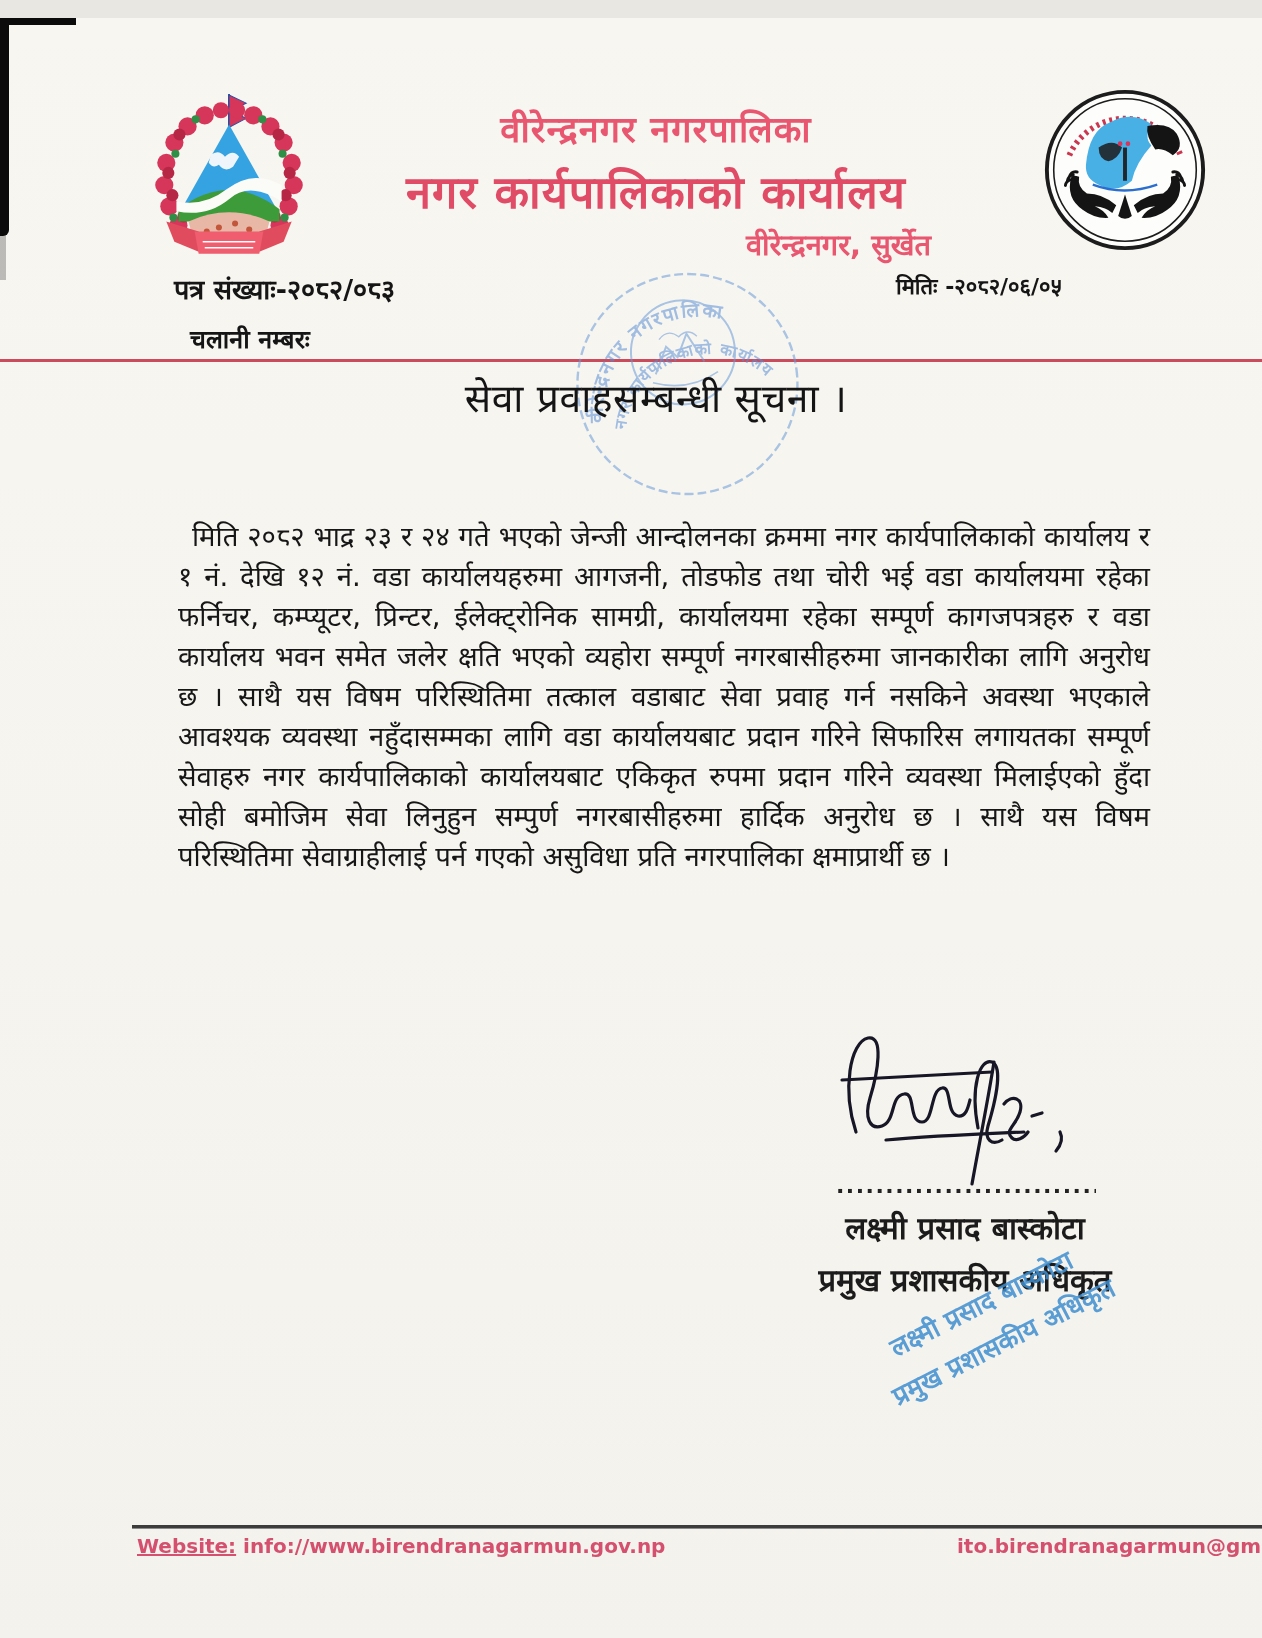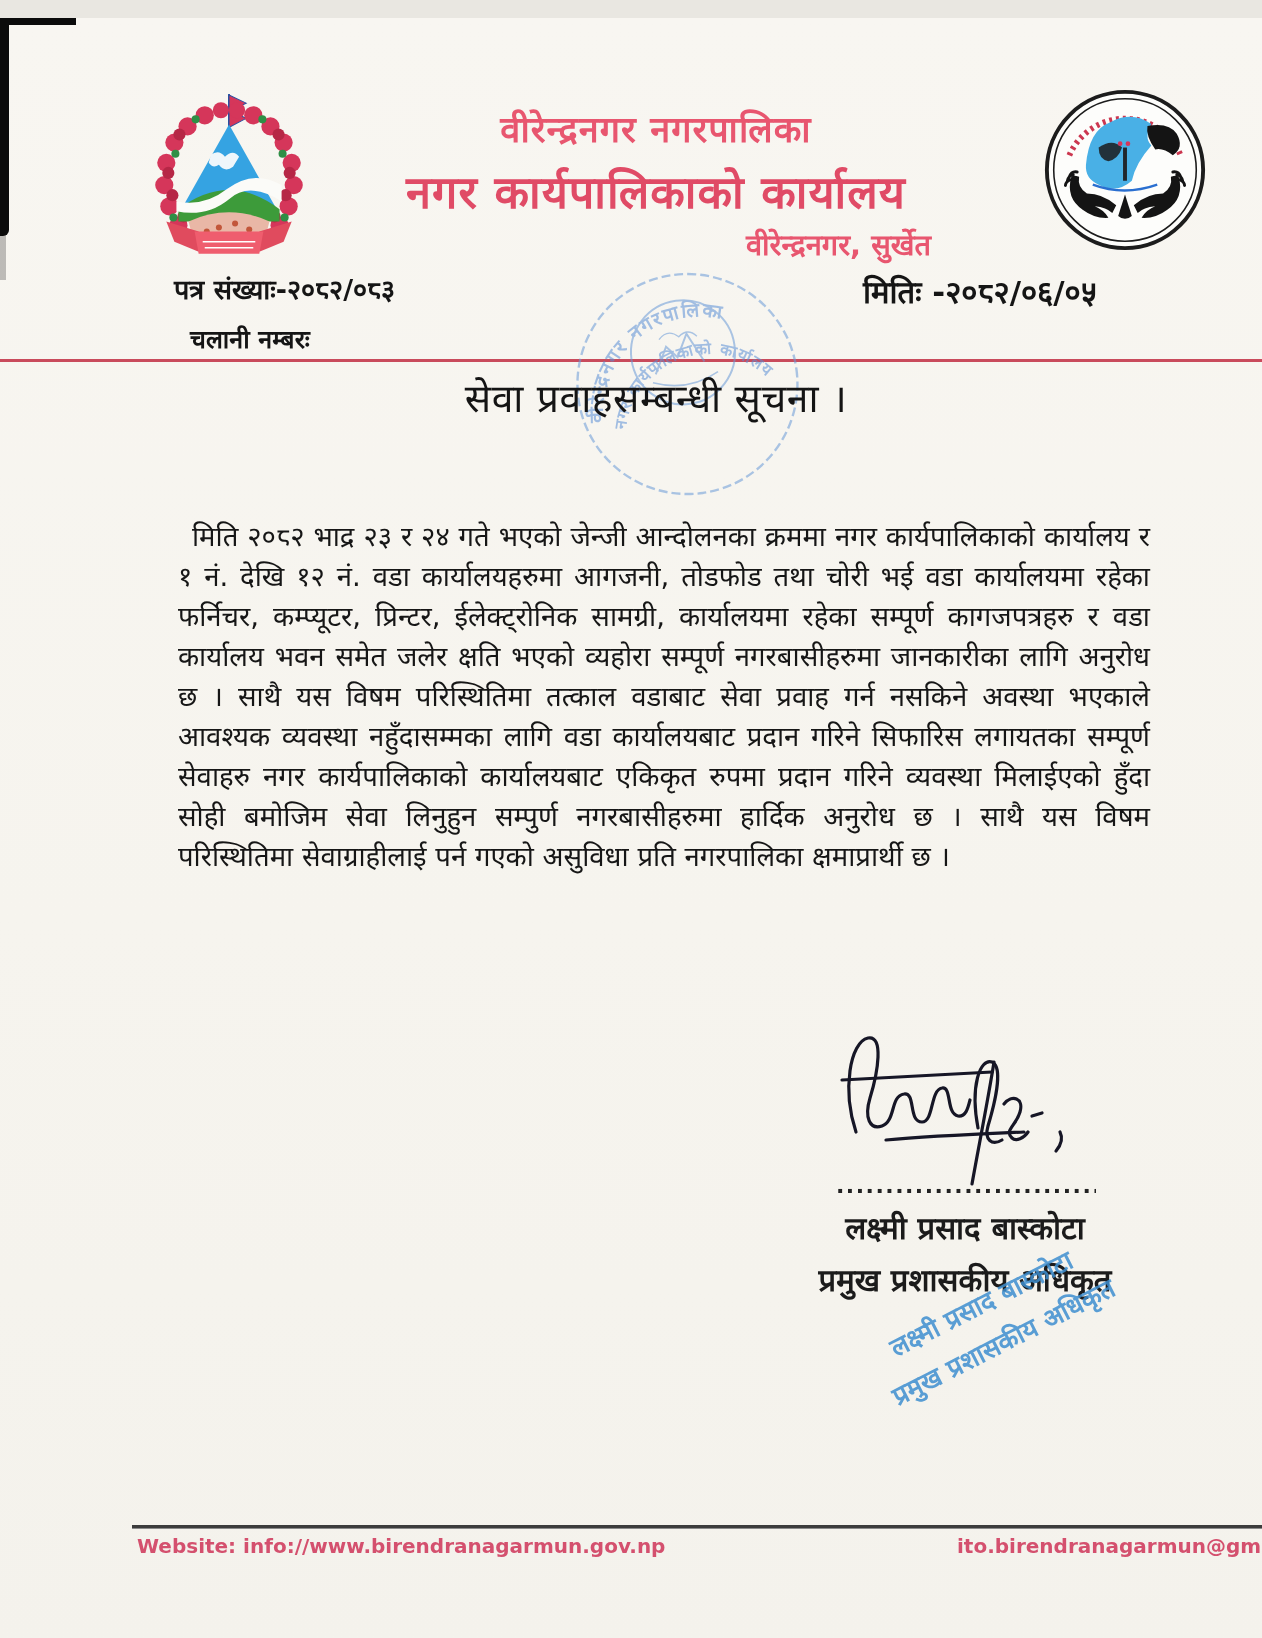--- a/index.html
+++ b/index.html
@@ -23,21 +23,21 @@
   
   .emblem-left{position:absolute;left:148px;top:70px;width:162px;height:182px;}
   .logo-right{position:absolute;left:1042px;top:68px;width:166px;height:168px;}
   .head-line1{position:absolute;left:331px;top:86px;width:650px;text-align:center;
     font-size:36px;font-weight:600;color:#e8566f;letter-spacing:1px;}
   .head-line2{position:absolute;left:281px;top:142px;width:750px;text-align:center;
     font-size:45px;font-weight:800;color:#e04b66;letter-spacing:1px;}
   .head-line3{position:absolute;left:381px;top:206px;width:550px;text-align:right;
     font-size:29px;font-weight:600;color:#e8566f;}
   .meta-letter-no{position:absolute;left:174px;top:252px;font-size:27px;font-weight:600;color:#151515;}
-  .meta-date{position:absolute;left:863px;top:252px;font-size:31px;font-weight:600;color:#151515;}
+  .meta-date{position:absolute;left:896px;top:252px;font-size:22px;font-weight:600;color:#151515;}
   .meta-chalani{position:absolute;left:190px;top:303px;font-size:25px;font-weight:600;color:#151515;}
   .red-rule{position:absolute;left:0;right:0;top:341px;height:3px;background:#c94b5c;}
 
   
   .round-stamp{position:absolute;left:566px;top:248px;width:244px;height:244px;opacity:.55;transform:rotate(-8deg);}
 
   
   .subject-title{position:absolute;left:331px;top:352px;width:650px;text-align:center;
     font-size:39px;font-weight:400;color:#141414;letter-spacing:.5px;}
 
@@ -55,21 +55,21 @@
   .signer-designation{position:absolute;left:780px;top:1240px;width:370px;text-align:center;
     font-size:31px;font-weight:700;color:#1b1b1b;}
   .name-stamp{position:absolute;left:882px;top:1312px;width:360px;
     transform:rotate(-27deg);transform-origin:0 0;
     color:#3e8fd0;opacity:.85;font-size:26px;font-weight:700;line-height:44px;white-space:nowrap;}
   .name-stamp .l2{margin-left:-20px;}
 
   
   .footer-rule{position:absolute;left:132px;right:0;top:1507px;height:3px;background:#3c3c3c;box-shadow:0 1px 0 #8a8a8a;}
   .footer-text{position:absolute;top:1516px;font-size:20px;color:#d4506e;font-weight:600;white-space:nowrap;}
-  .footer-text b{font-weight:800;}
+  .footer-text b{font-weight:800;text-decoration:underline;}
   .fw{left:137px;}
   .fe{left:579px;}
   .fi{left:957px;}
 </style>
 </head>
 <body>
 
 <div class="page">
 
   <div class="scan-edge-left"></div>

